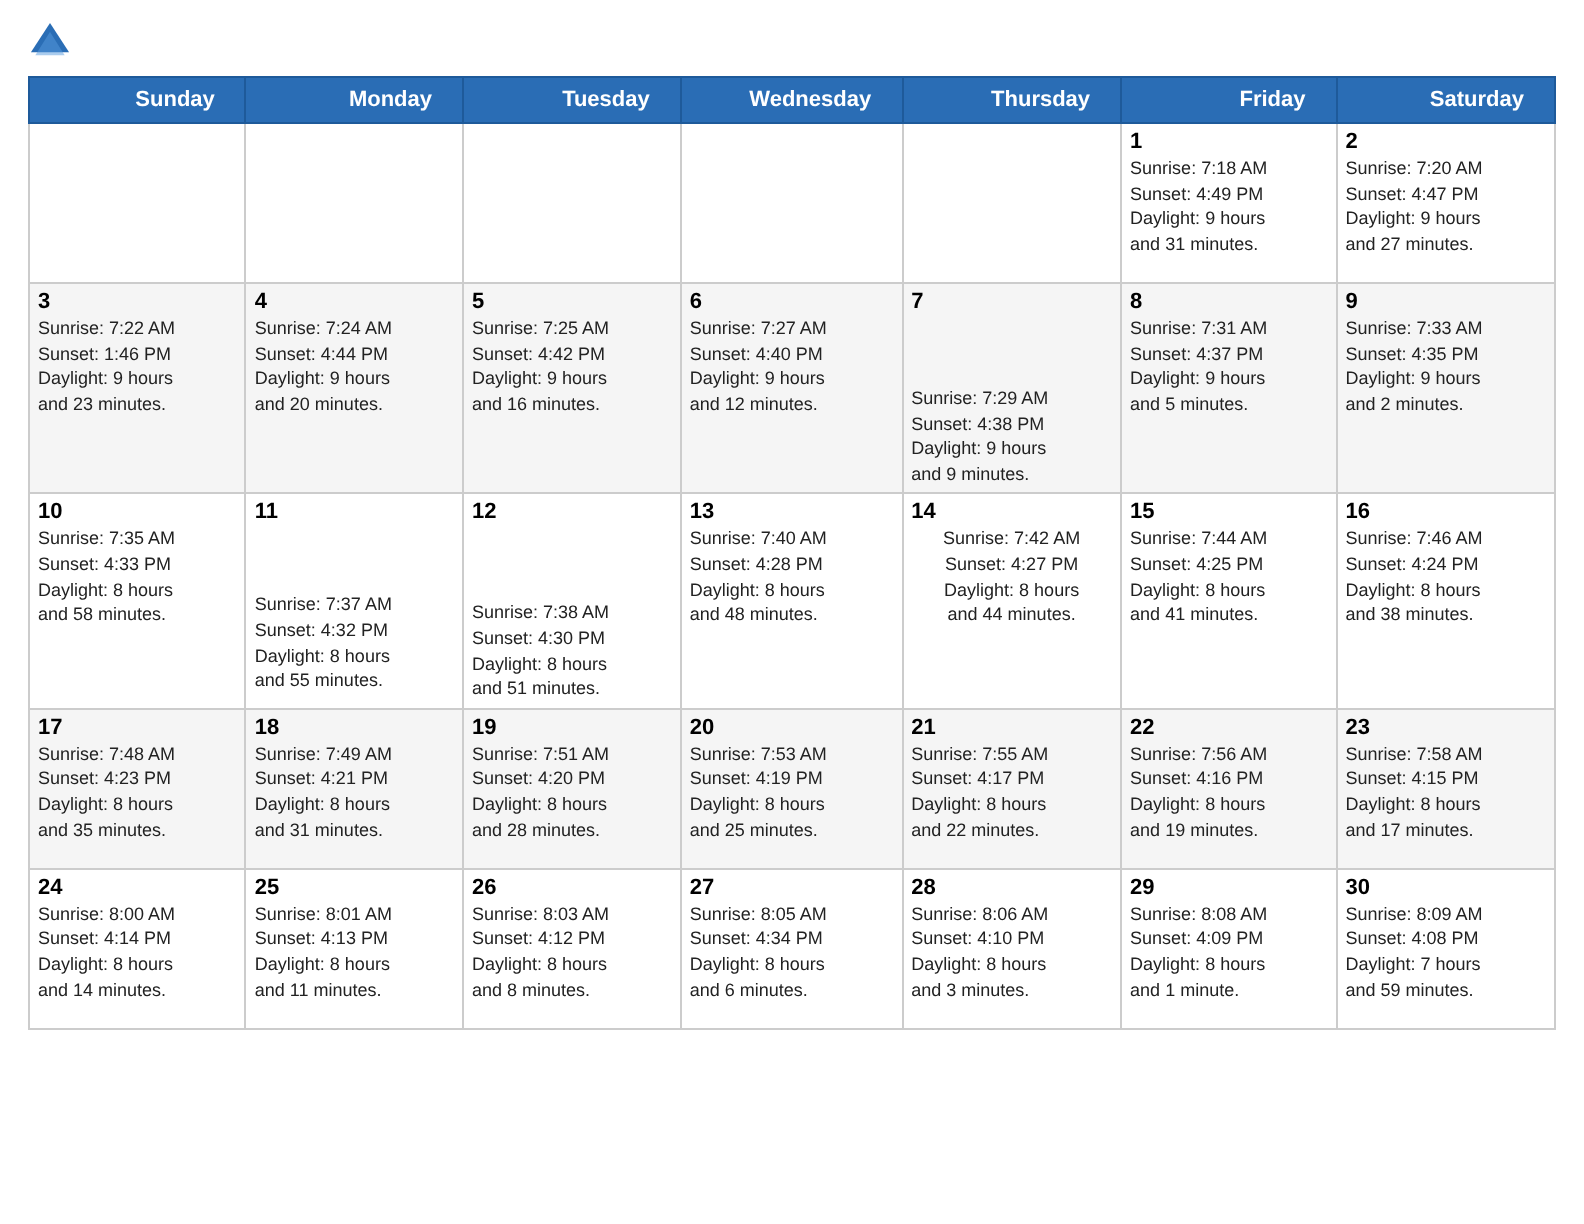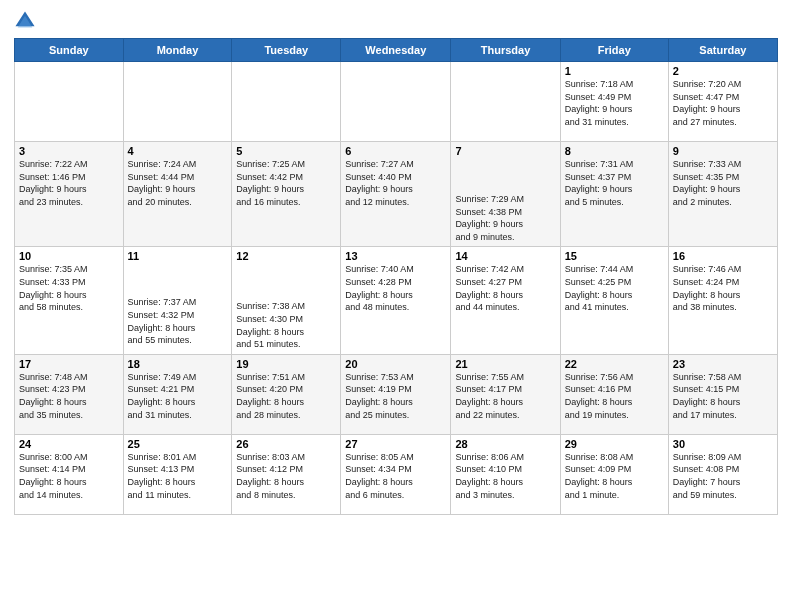--- a/index.html
+++ b/index.html
@@ -50,22 +50,22 @@
       color: #444;
     }
     .calendar {
       width: 100%;
       border-collapse: collapse;
       font-size: 9.5px;
     }
     .calendar th {
       background: #2a6db5;
       color: #fff;
-      text-align: center;
-      padding: 5px 5px;
+      text-align: right;
+      padding: 5px 15px;
       font-size: 11px;
       font-weight: bold;
       border: 1px solid #1e5a9a;
     }
     .calendar td {
       border: 1px solid #ccc;
       vertical-align: top;
       padding: 3px 4px;
       width: 113px;
       height: 80px;
@@ -219,21 +219,21 @@
           </td>
           <td>
             <span class="day-num">13</span>
             <div class="day-info" style="white-space: pre-line;">Sunrise: 7:40 AM
 Sunset: 4:28 PM
 Daylight: 8 hours
 and 48 minutes.</div>
           </td>
           <td>
             <span class="day-num">14</span>
-            <div class="day-info" style="white-space: pre-line;">Sunrise: 7:42 AM
+            <div class="day-info" style="white-space: pre-line; text-align: center;">Sunrise: 7:42 AM
 Sunset: 4:27 PM
 Daylight: 8 hours
 and 44 minutes.</div>
           </td>
           <td>
             <span class="day-num">15</span>
             <div class="day-info" style="white-space: pre-line;">Sunrise: 7:44 AM
 Sunset: 4:25 PM
 Daylight: 8 hours
 and 41 minutes.</div>

